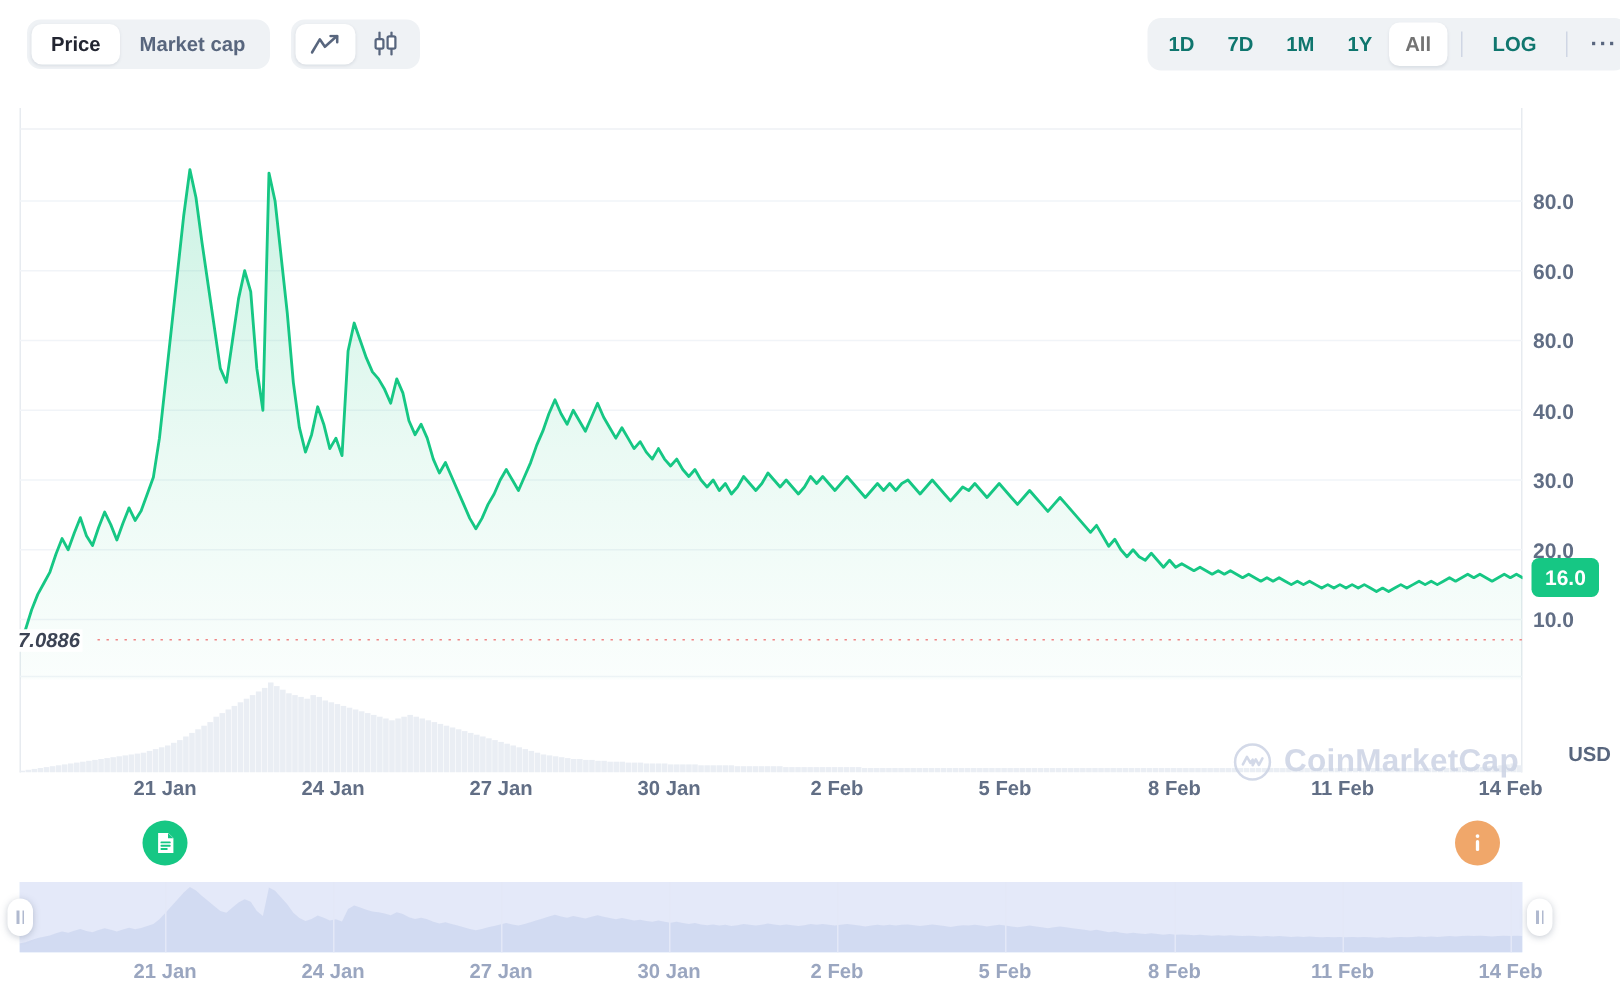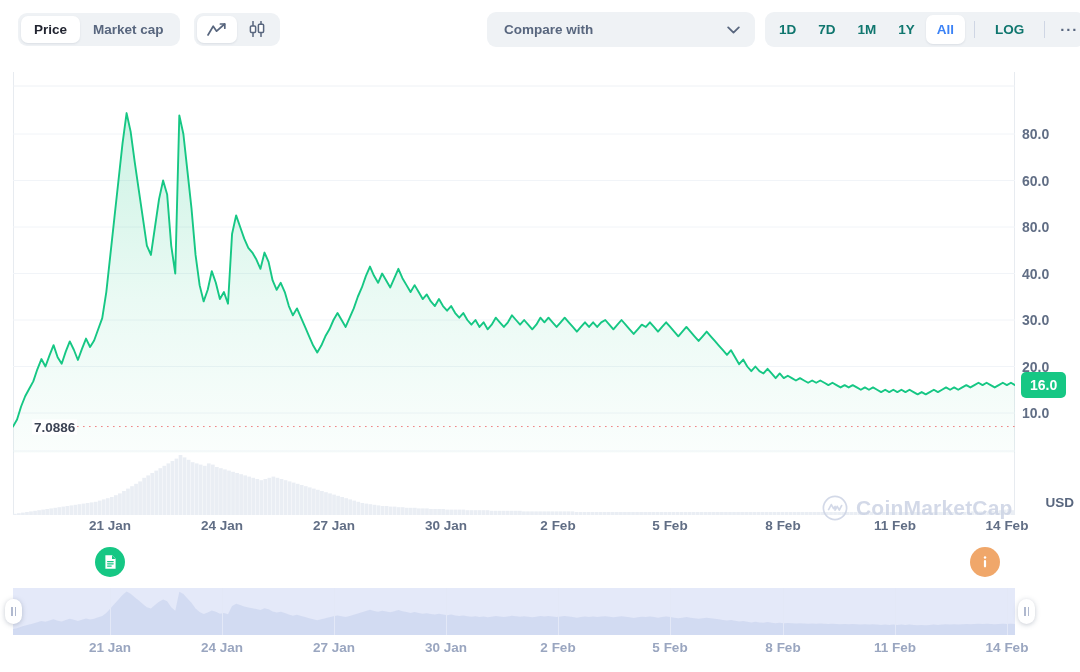--- a/index.html
+++ b/index.html
@@ -58,21 +58,21 @@
     padding: 3px 0 3px 3px;
     overflow: hidden;
     width: 320px;
   }
   .range-btn {
     display: inline-flex; align-items: center; justify-content: center;
     height: 29px; padding: 0 11px; border-radius: 7px;
     font-size: 13.5px; font-weight: 700; color: #0f766e;
     cursor: pointer; white-space: nowrap;
   }
-  .range-btn.active { background: #fff; color: #3b82f6;
+  .range-btn.active { background: #fff; color: #737373;
      box-shadow: 0 1px 2px rgba(128,138,157,.18); }
   .divider { width: 1px; height: 17px; background: #cfd6e4; margin: 0 9px; flex: none; }
   .dots { font-size: 15px; font-weight: 700; color: #58667e; letter-spacing:1px; padding: 0 6px; }
 
   
   .chart-wrap { position: absolute; left: 0; top: 58px; width: 1080px; height: 462px; }
   .plot {
     position: absolute; left: 13px; top: 14px;
     width: 1002px; height: 443px;
   }
@@ -173,28 +173,20 @@
       </button>
       <button class="seg icon-seg">
         <svg width="20" height="16" viewBox="0 0 20 16" fill="none" aria-hidden="true">
           <path d="M6 0.5 V15.5 M14 0.5 V15.5" stroke="#58667e" stroke-width="1.5" stroke-linecap="round"></path>
           <rect x="3.4" y="5" width="5.2" height="6.4" rx="1.1" stroke="#58667e" stroke-width="1.5" fill="#fff"></rect>
           <rect x="11.4" y="3.2" width="5.2" height="8.2" rx="1.1" stroke="#58667e" stroke-width="1.5" fill="#fff"></rect>
         </svg>
       </button>
     </div>
 
-    <div class="compare">
-      <span class="compare-label">Compare with</span>
-      <span class="chev">
-        <svg width="13" height="8" viewBox="0 0 13 8" fill="none" aria-hidden="true">
-          <path d="M1.2 1.4 L6.5 6.6 L11.8 1.4" stroke="#58667e" stroke-width="1.8" stroke-linecap="round" stroke-linejoin="round"></path>
-        </svg>
-      </span>
-    </div>
 
     <div class="range-group">
       <span class="range-btn">1D</span>
       <span class="range-btn">7D</span>
       <span class="range-btn">1M</span>
       <span class="range-btn">1Y</span>
       <span class="range-btn active">All</span>
       <span class="divider"></span>
       <span class="range-btn">LOG</span>
       <span class="divider"></span>
@@ -486,21 +478,21 @@
         <div class="ylabel" style="top: 294.5px;">20.0</div>
         <div class="ylabel" style="top: 248px;">30.0</div>
         <div class="ylabel" style="top: 201.5px;">40.0</div>
         <div class="ylabel" style="top: 155px;">80.0</div>
         <div class="ylabel" style="top: 108.5px;">60.0</div>
         <div class="ylabel" style="top: 62px;">80.0</div>
       </div>
 
     <div class="price-badge" id="price-badge" style="top: 327.1px;">16.0</div>
 
-    <div class="low-label" id="low-label" style="top: 368.538px; left: 32px;">7.0886</div>
+    <div class="low-label" id="low-label" style="top: 368.538px; left: 10px; font-style: italic;">7.0886</div>
 
     <div class="usd-label">USD</div>
 
     <div class="watermark">
       <span>
         <svg width="26" height="26" viewBox="0 0 26 26" fill="none" aria-hidden="true">
           <circle cx="13" cy="13" r="11.6" stroke="#ccd3e4" stroke-width="1.7"></circle>
           <path d="M6.6 14.6 L9.3 9.6 L11.6 13.6 L13.1 11.4 L13.1 15.2
                    L15.2 11.3 L17.3 15.0 L19.6 10.6" stroke="#ccd3e4" stroke-width="1.7" fill="none" stroke-linecap="round" stroke-linejoin="round"></path>
         </svg>

